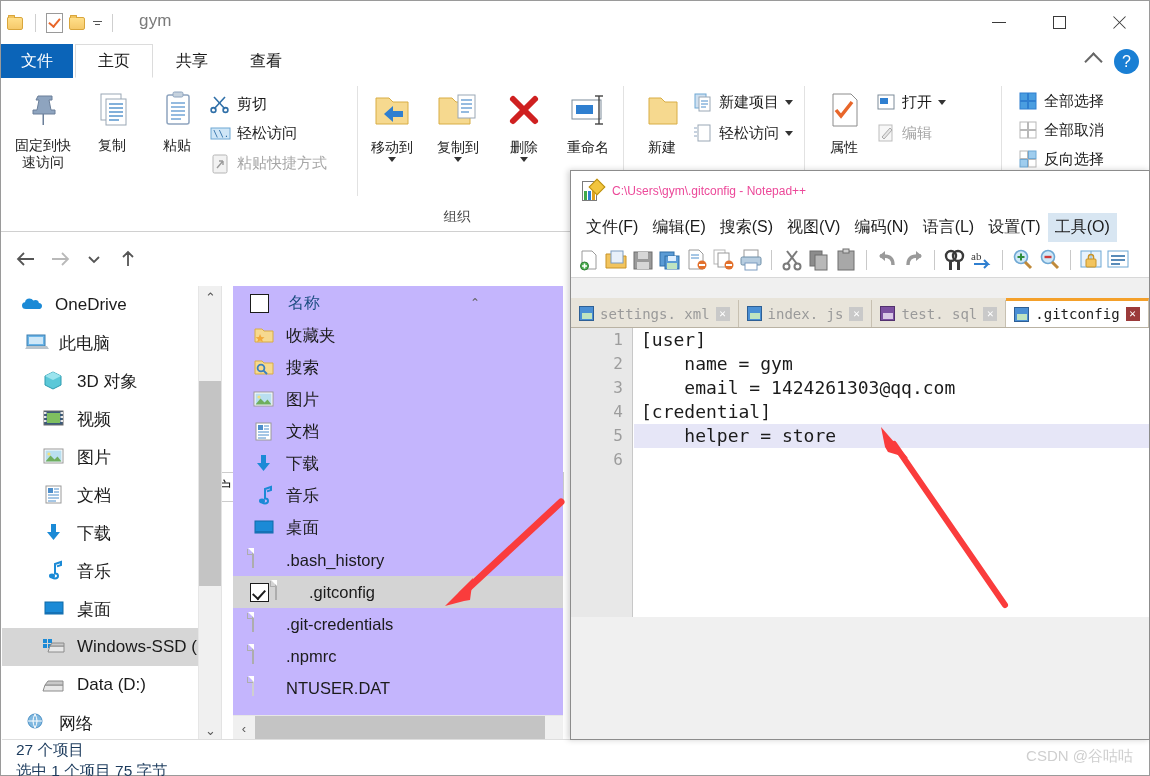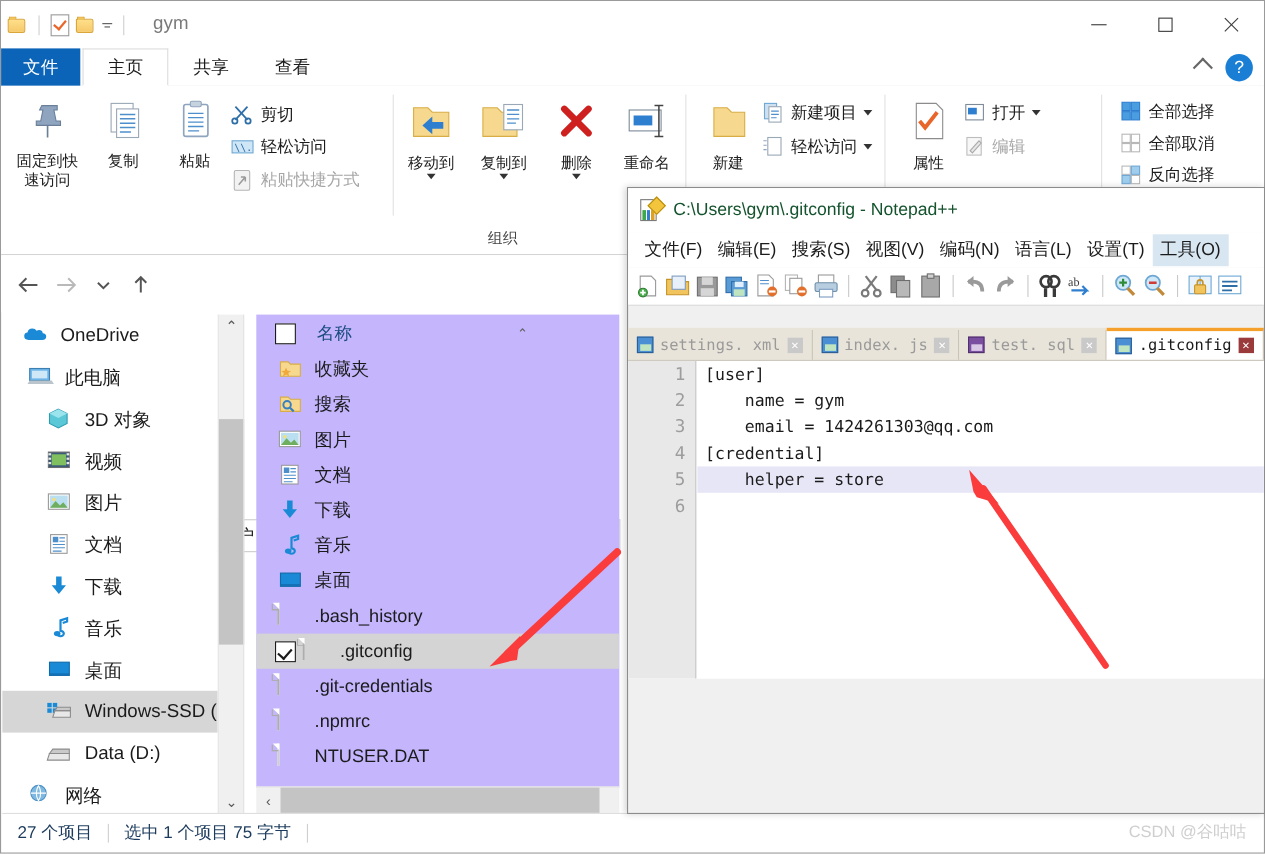--- a/index.html
+++ b/index.html
@@ -86,36 +86,36 @@
   .frow.sel{background:#d4d4d4;}
   .frow .fico{width:26px;height:22px;margin-right:8px;flex:none;position:relative;}
   .doc-ico{width:17px;height:21px;background:#fff;border:1px solid #adadad;position:relative;box-sizing:border-box;}
   .doc-ico:after{content:"";position:absolute;right:-1px;top:-1px;border-left:6px solid transparent;border-top:6px solid #fff;box-shadow:-1px 1px 0 0 #adadad;}
   .doc-ico.dim{border-color:#cfcfcf;}
   .hscroll{position:absolute;left:232px;top:714px;width:330px;height:25px;background:#f0f0f0;border-top:1px solid #e6e6e6;display:flex;align-items:center;}
   .hscroll .ha{width:22px;text-align:center;color:#5a5a5a;font-size:13px;}
   .hscroll .hthumb{height:25px;background:#c4c4c4;}
 
   
-  .statusbar{position:absolute;left:1px;bottom:1px;width:1146px;height:34px;background:#fff;border-top:1px solid #dedede;display:flex;align-items:center;}
+  .statusbar{position:absolute;left:1px;bottom:1px;width:1146px;height:34px;background:#fff;border-top:1px solid #dedede;display:flex;align-items:flex-start;flex-direction:column;}
   .statusbar .st{font-size:15.5px;color:#1b3a5c;margin-left:14px;}
   .st-div{width:1px;height:17px;background:#cfcfcf;margin-left:14px;}
   .csdn{position:absolute;right:16px;bottom:9px;font-size:15px;color:#cfcfcf;}
 
   
   #npp{position:absolute;left:570px;top:170px;width:580px;height:570px;background:#f0f0f0;
        border:1px solid #8c8c8c;box-sizing:border-box;overflow:hidden;
        box-shadow:-2px 0 6px rgba(0,0,0,.18);}
   .npp-title{height:40px;display:flex;align-items:center;padding-left:10px;background:#fff;}
   .npp-ico{width:22px;height:23px;position:relative;margin-right:9px;flex:none;}
   .npp-ico .pg{position:absolute;left:1px;top:1px;width:15px;height:20px;background:#fff;border:1px solid #7b7b7b;box-sizing:border-box;}
   .npp-ico .bars{position:absolute;left:3px;bottom:3px;width:11px;height:9px;
      background:linear-gradient(90deg,#3fa84a 0 3px,transparent 3px 4px,#2f7fd0 4px 7px,transparent 7px 8px,#e0a21c 8px 11px);}
   .npp-ico .pen{position:absolute;right:0;top:1px;width:12px;height:12px;background:#f2c53d;transform:rotate(45deg);border:1px solid #b98f13;box-sizing:border-box;}
-  .npp-title .t{font-size:16px;color:#14532d;}
+  .npp-title .t{font-size:12px;color:#ec4899;}
   .npp-menu{height:32px;display:flex;align-items:center;padding-left:8px;background:#fff;font-size:16px;color:#1b1b1b;}
   .mi{padding:4px 7px;white-space:nowrap;}
   .mi.hl{background:#d8e6f2;}
   .npp-toolbar{height:34px;background:#fff;display:flex;align-items:center;padding-left:6px;gap:3px;border-bottom:1px solid #d8d8d8;}
   .tico{width:24px;height:24px;position:relative;flex:none;}
   .tsep{width:1px;height:20px;background:#c9c9c9;margin:0 5px;flex:none;}
   .npp-tabs{height:29px;background:#e8e4da;display:flex;align-items:flex-end;border-bottom:1px solid #b9b2a3;margin-top:20px;}
   .ntab{height:27px;display:flex;align-items:center;gap:6px;padding:0 8px;font-family:"DejaVu Sans Mono","Liberation Mono",monospace;
         font-size:14px;color:#9a9a9a;background:#e8e4da;border-right:1px solid #c7c0b1;box-sizing:border-box;}
   .ntab.active{background:#fff;color:#1b1b1b;border-top:3px solid #f4a02a;height:29px;border-right:1px solid #c7c0b1;}
@@ -124,21 +124,21 @@
   .disk.purple{background:#7b4fa0;border-color:#52306e;}
   .disk.purple:after{background:#d9c7e6;}
   .xbtn{width:14px;height:14px;background:#c9c9c9;color:#fff;font-size:11px;line-height:14px;text-align:center;flex:none;}
   .ntab.active .xbtn{background:#9b3a3a;}
   .npp-editor{position:relative;background:#fff;height:289px;overflow:hidden;}
   .gutter{position:absolute;left:0;top:0;width:62px;height:100%;background:#e8e8e8;border-right:1px solid #c8c8c8;box-sizing:border-box;}
   .gline{height:24px;line-height:24px;text-align:right;padding-right:9px;
          font-family:"DejaVu Sans Mono","Liberation Mono",monospace;font-size:16px;color:#9d9d9d;}
   .code{position:absolute;left:63px;top:0;right:0;}
   .cline{height:24px;line-height:24px;padding-left:7px;white-space:pre;
-         font-family:"DejaVu Sans Mono","Liberation Mono",monospace;font-size:15px;color:#1b1b1b;}
+         font-family:"DejaVu Sans Mono","Liberation Mono",monospace;font-size:18px;color:#1b1b1b;}
   .cline.hl{background:#e6e6f7;}
 
   
   .arrowsvg{position:absolute;pointer-events:none;}
 </style>
 </head>
 <body>
 
 <div id="explorer">
 

